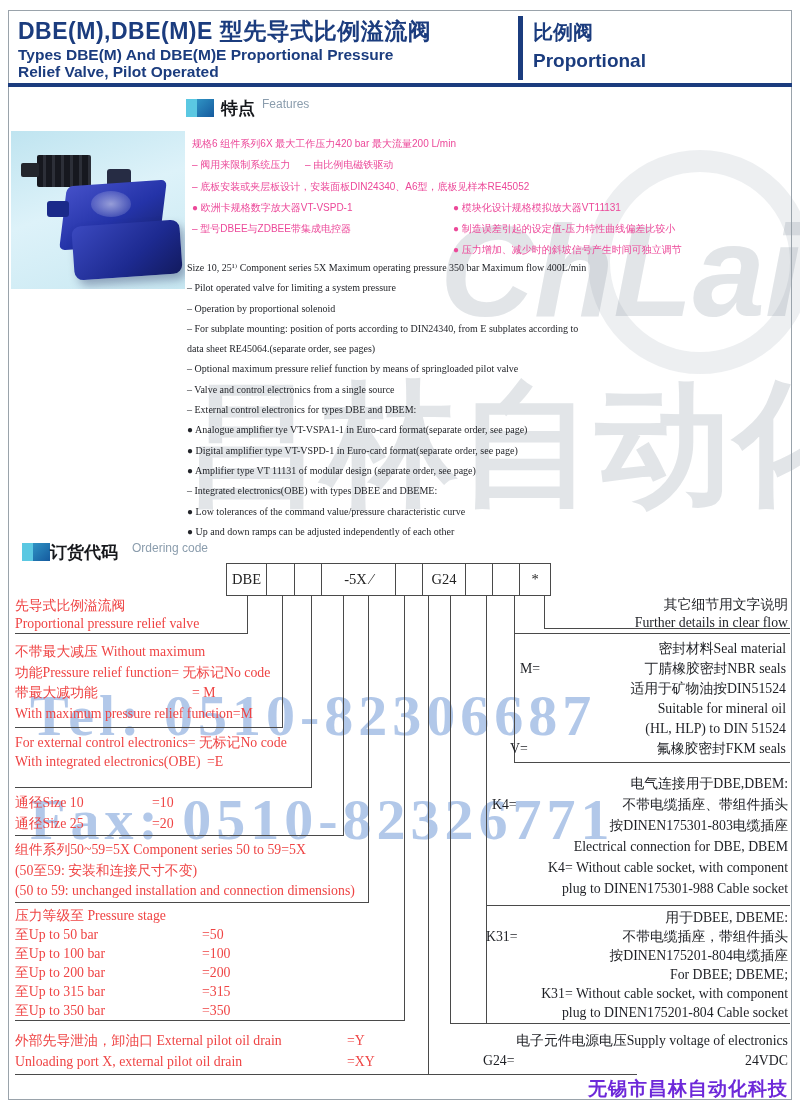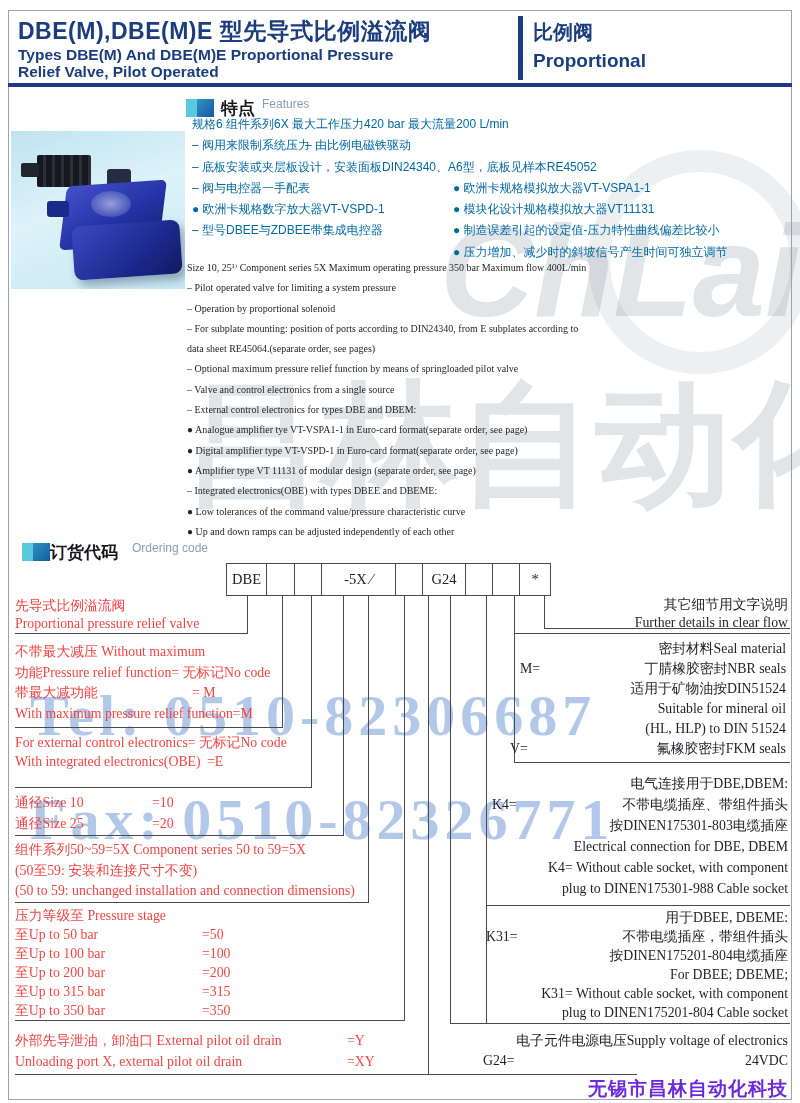--- a/index.html
+++ b/index.html
@@ -27,21 +27,21 @@
   .photo .port{position:absolute;left:96px;top:38px;width:24px;height:20px;background:#262c44;border-radius:3px;}
   .photo .body1{position:absolute;left:52px;top:52px;width:100px;height:64px;border-radius:6px;
          background:linear-gradient(150deg,#4450c8 0%,#2433a8 55%,#17226e 100%);transform:skew(-7deg,-4deg);}
   .photo .body2{position:absolute;left:62px;top:92px;width:108px;height:54px;border-radius:9px;
          background:linear-gradient(140deg,#3b49c0 0%,#1d2a90 60%,#121a5e 100%);transform:rotate(-4deg);
          box-shadow:4px 6px 10px rgba(20,30,80,.35);}
   .photo .knob{position:absolute;left:36px;top:70px;width:22px;height:16px;background:#1a2a8a;border-radius:3px;}
   .photo .glow{position:absolute;left:80px;top:60px;width:40px;height:26px;border-radius:50%;
          background:radial-gradient(rgba(255,255,255,.5),rgba(255,255,255,0));}
   
-  .feat-cn{position:absolute;left:192px;top:116px;width:596px;font-size:12px;color:#0369a1;}
+  .feat-cn{position:absolute;left:192px;top:137px;width:596px;font-size:10px;color:#ec4899;}
   .feat-cn .row{position:relative;height:21.3px;white-space:nowrap;}
   .feat-cn .r2{position:absolute;left:261px;top:0;}
   .feat-cn .r2a{position:absolute;left:113px;top:0;}
   .feat-en{position:absolute;left:187px;top:262px;width:600px;font-size:10px;color:#23252a;}
   .feat-en .row{position:relative;height:20.3px;white-space:nowrap;}
   
   .codes{position:absolute;left:227px;top:563px;display:flex;}
   .codes .cell{box-sizing:border-box;height:33px;border:1px solid #4a4a4a;margin-left:-1px;
         display:flex;align-items:center;justify-content:center;font-size:14.5px;color:#222;
         font-family:"Liberation Serif","DejaVu Serif",serif;}
@@ -100,21 +100,20 @@
       <div class="body1"></div>
       <div class="body2"></div>
       <div class="knob"></div>
       <div class="glow"></div>
     </div>
 
     <div class="feat-cn">
       <div class="row"><span>规格6 组件系列6X  最大工作压力420 bar   最大流量200 L/min</span></div>
       <div class="row"><span>– 阀用来限制系统压力</span><span class="r2a">– 由比例电磁铁驱动</span></div>
       <div class="row"><span>– 底板安装或夹层板设计，安装面板DIN24340、A6型，底板见样本RE45052</span></div>
-      <div class="row"><span>– 阀与电控器一手配表</span><span class="r2">● 欧洲卡规格模拟放大器VT-VSPA1-1</span></div>
       <div class="row"><span>● 欧洲卡规格数字放大器VT-VSPD-1</span><span class="r2">● 模块化设计规格模拟放大器VT11131</span></div>
       <div class="row"><span>– 型号DBEE与ZDBEE带集成电控器</span><span class="r2">● 制造误差引起的设定值-压力特性曲线偏差比较小</span></div>
       <div class="row"><span></span><span class="r2">● 压力增加、减少时的斜坡信号产生时间可独立调节</span></div>
     </div>
 
     <div class="feat-en serif">
       <div class="row">Size 10, 25¹⁾ Component series 5X  Maximum operating pressure 350 bar Maximum flow 400L/min</div>
       <div class="row">– Pilot operated valve for limiting a system pressure</div>
       <div class="row">– Operation by proportional solenoid</div>
       <div class="row">– For subplate mounting: position of ports according to DIN24340, from E subplates according to</div>

